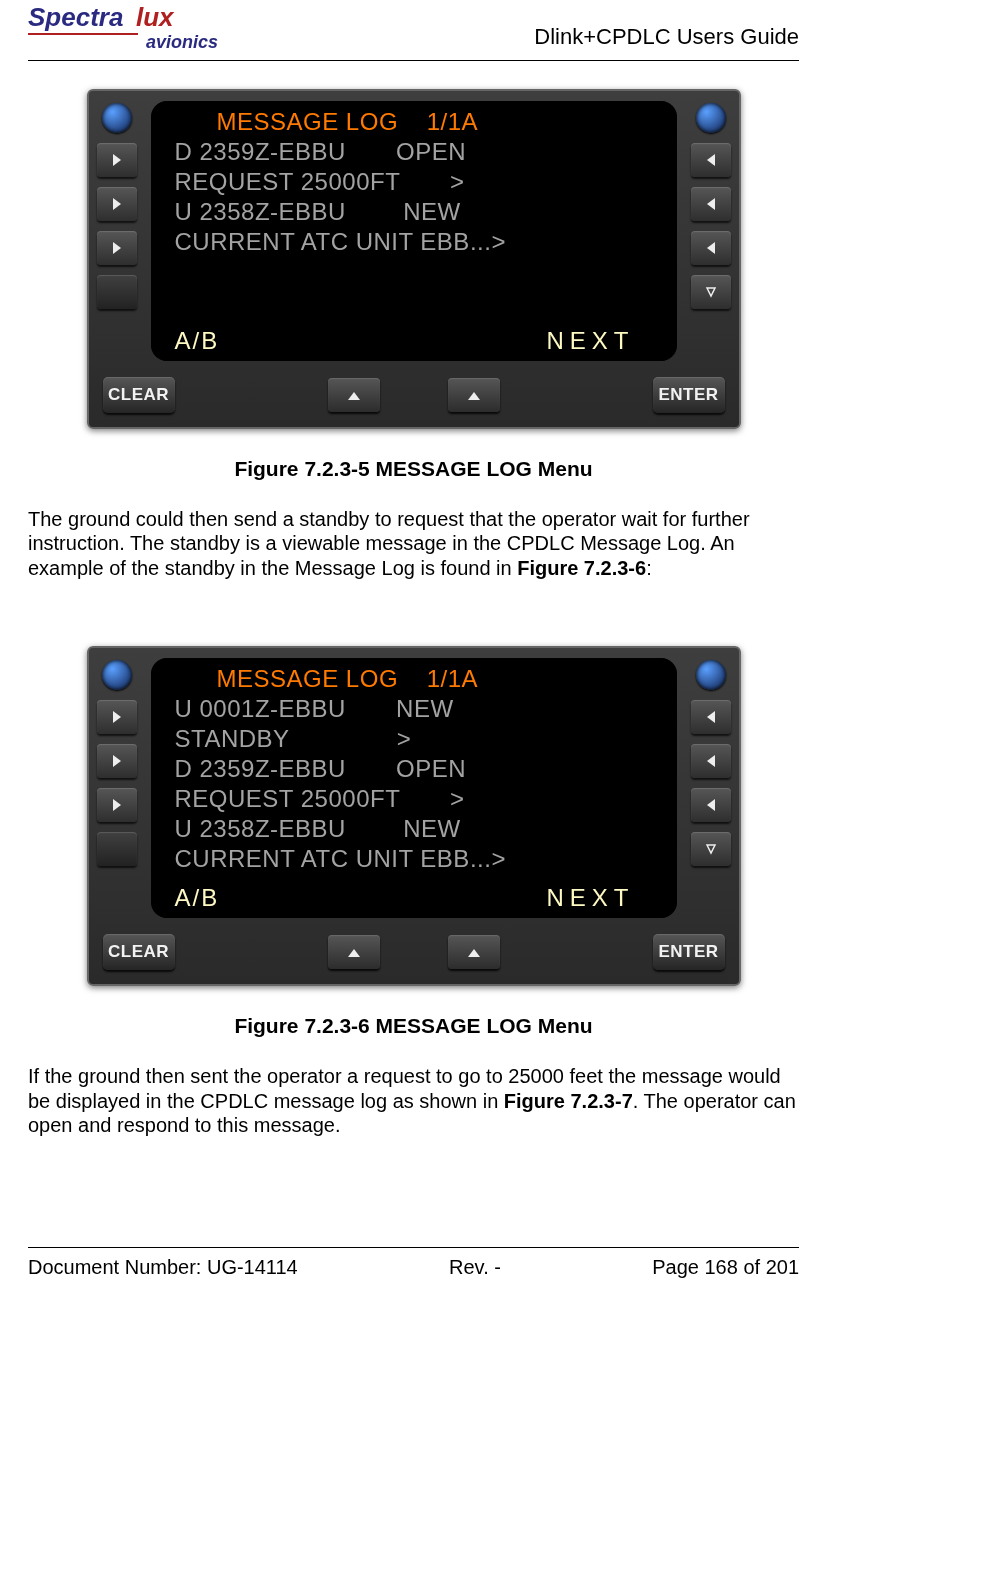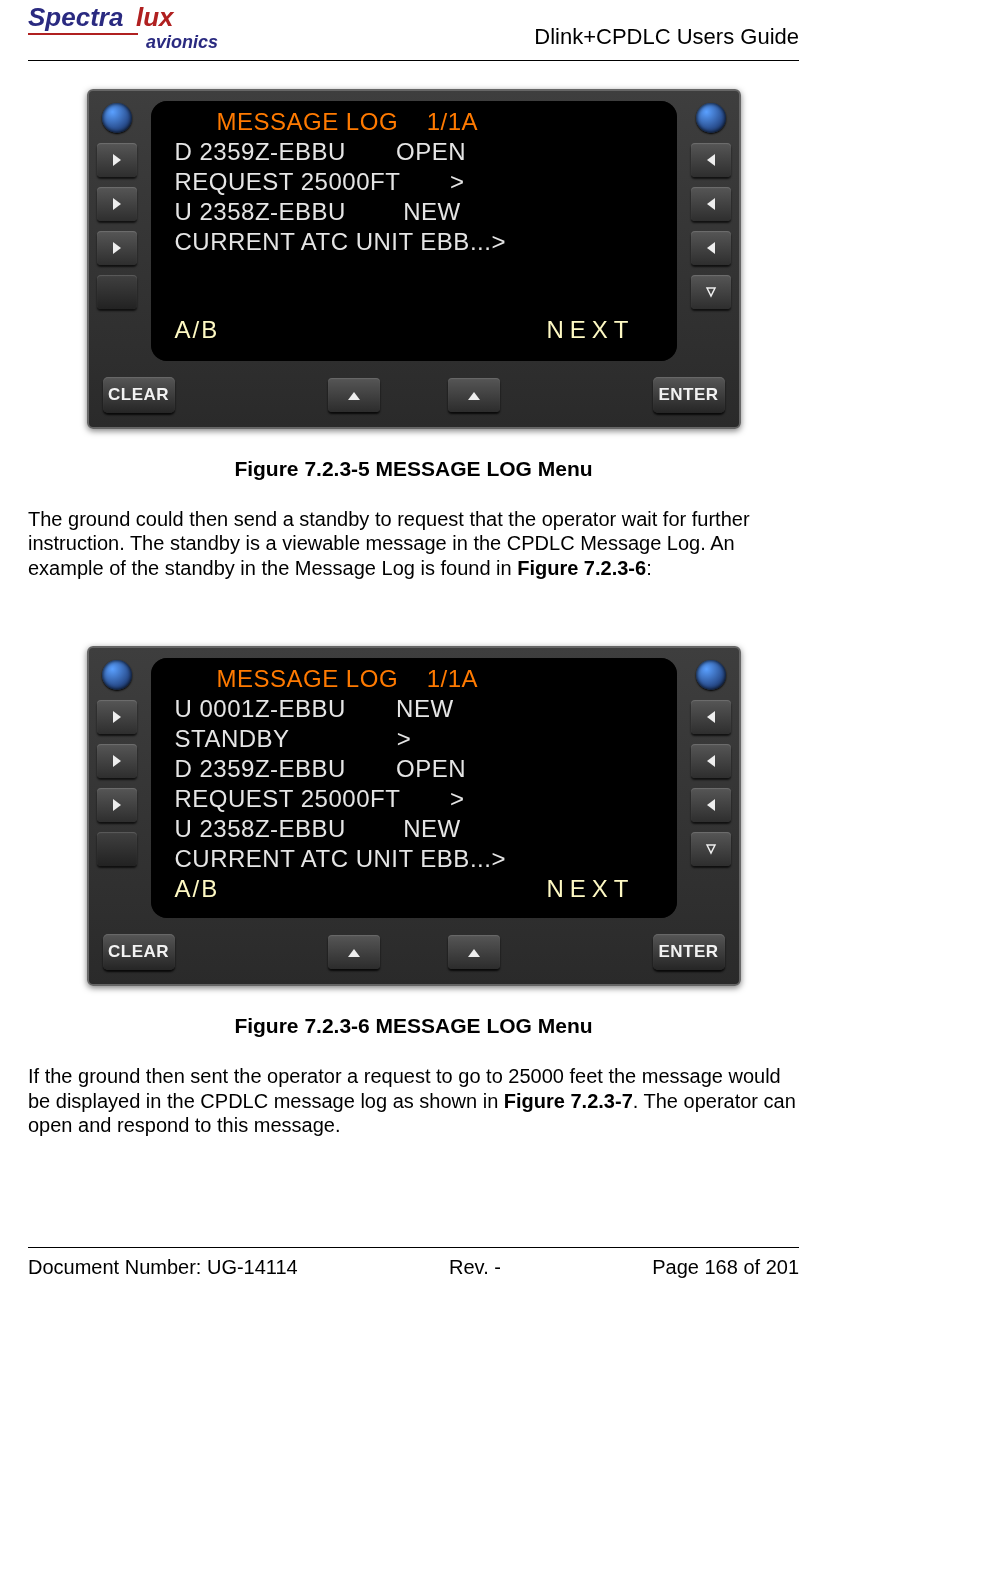--- a/index.html
+++ b/index.html
@@ -68,39 +68,39 @@
     display:flex; align-items:center; justify-content:center;
   }
   .side-btn svg { width:16px; height:16px; }
   .side-btn.blank { background: linear-gradient(#404040,#222); }
   .screen-frame {
     flex: 1;
     margin: 10px 6px 6px 6px;
     background: #000;
     border-radius: 16px;
     box-shadow: inset 0 0 10px #000;
-    padding: 6px 10px 12px 24px;
+    padding: 6px 10px 1px 24px;
     box-sizing: border-box;
     font-family: Arial, Helvetica, sans-serif;
     color: #ff7a00;
     font-size: 24px;
     line-height: 1.25;
     letter-spacing: 0.5px;
     height: 260px;
     position: relative;
     display:flex;
     flex-direction: column;
   }
   .screen-title {
     color: #ff7a00;
     white-space: pre;
     margin-left: 42px;
   }
   .screen-line {
-    color: #e5e5e5;
+    color: #a3a3a3;
     white-space: pre;
   }
   .screen-spacer { flex: 1; }
   .screen-bottom {
     color: #fef9c3;
     letter-spacing: 4px;
     display: flex;
     justify-content: space-between;
     padding-right: 32px;
     margin-bottom: 4px;

